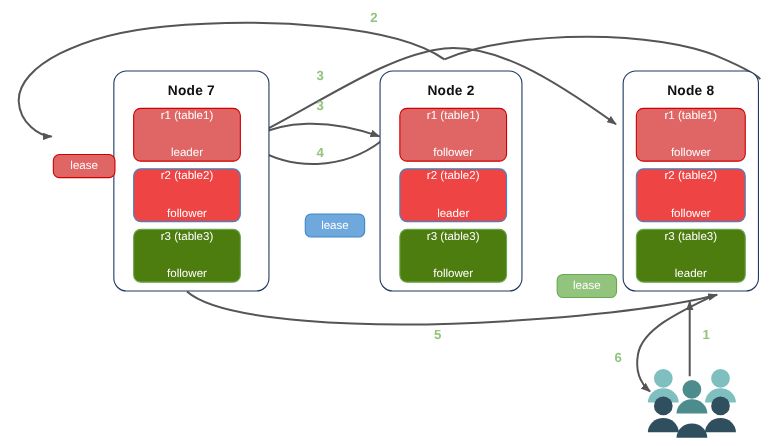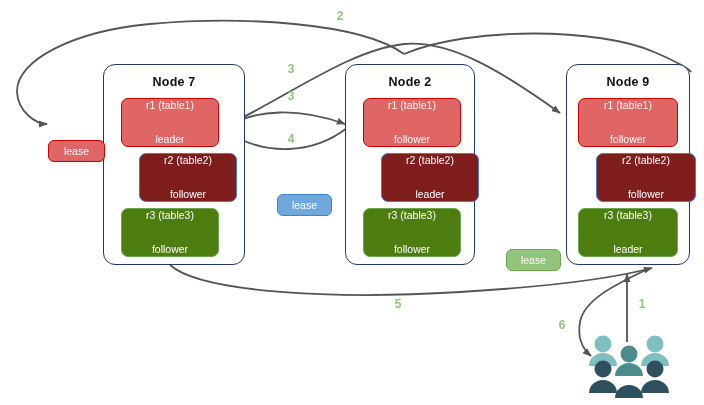--- a/index.html
+++ b/index.html
@@ -54,21 +54,21 @@
     flex-direction: column;
     align-items: center;
     justify-content: space-between;
     color: #ffffff;
     font-size: 10.5px;
     line-height: 13px;
     text-align: center;
   }
   .replica .l1, .replica .l2 { display: block; }
   .rep-red   { background: #e06666; border: 1.4px solid #cc0000; }
-  .rep-blue  { background: #7f1d1d; border: 1.4px solid #3d85c6; margin-left: 18px; }
+  .rep-blue  { background: #ef4444; border: 1.4px solid #3d85c6; }
   .rep-green { background: #4d7c0f; border: 1.4px solid #6aa84f; }
   .lease {
     position: absolute;
     border-radius: 6px;
     box-sizing: border-box;
     display: flex;
     align-items: center;
     justify-content: center;
     color: #ffffff;
     font-size: 10.5px;
@@ -150,21 +150,21 @@
       <span class="l1">r2 (table2)</span>
       <span class="l2">leader</span>
     </div>
     <div class="replica rep-green" style="top:143px;">
       <span class="l1">r3 (table3)</span>
       <span class="l2">follower</span>
     </div>
   </div>
 
   <div class="node-box" style="left:566px; top:64px; width:124px; height:201px;">
-    <div class="node-title">Node 9</div>
+    <div class="node-title">Node 8</div>
     <div class="replica rep-red" style="top:33px; left:11px; width:100px;">
       <span class="l1">r1 (table1)</span>
       <span class="l2">follower</span>
     </div>
     <div class="replica rep-blue" style="top:88px; left:11px; width:100px;">
       <span class="l1">r2 (table2)</span>
       <span class="l2">follower</span>
     </div>
     <div class="replica rep-green" style="top:143px; left:11px; width:100px;">
       <span class="l1">r3 (table3)</span>

